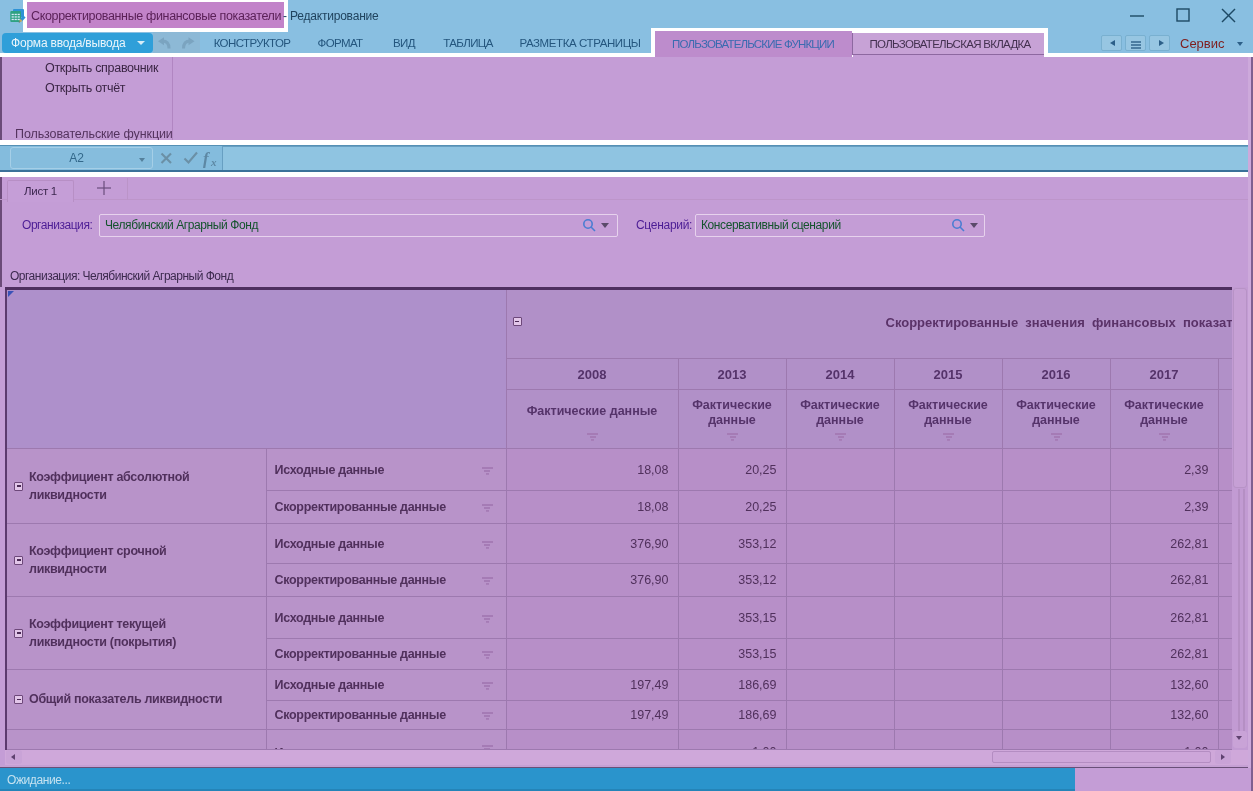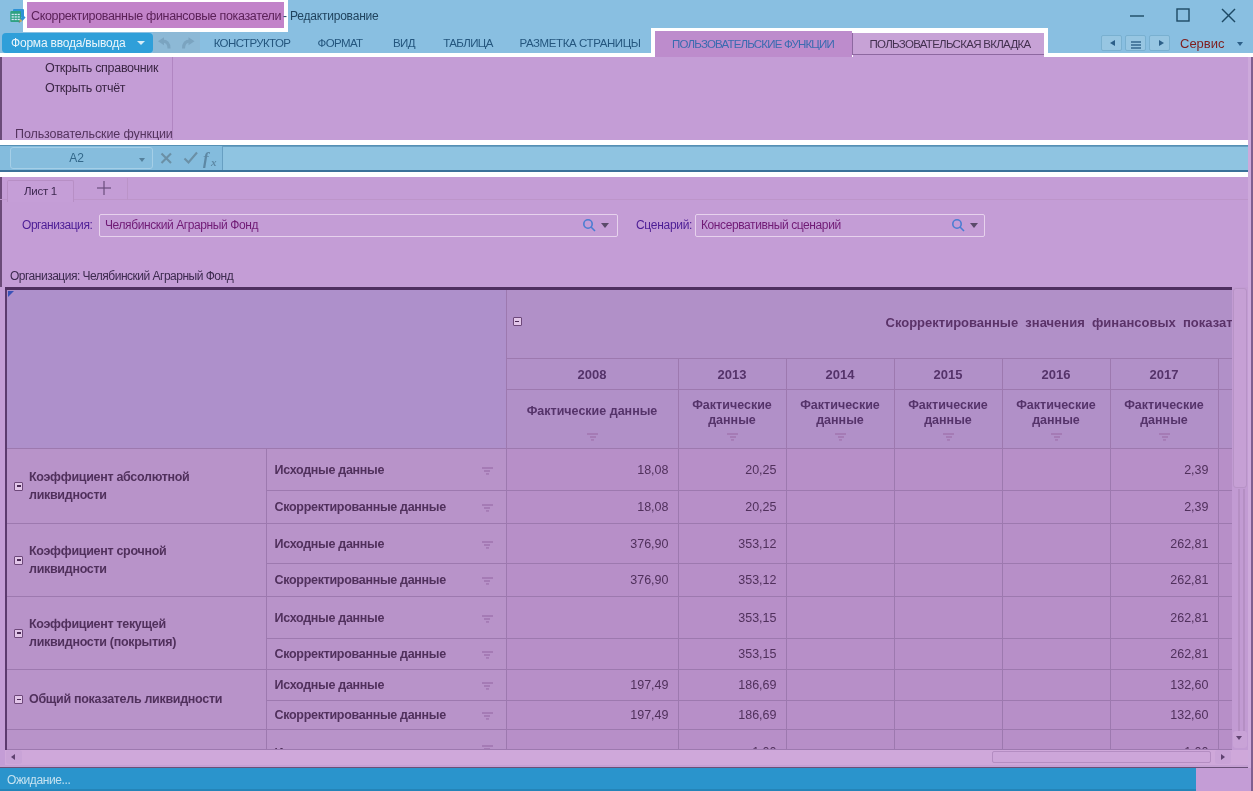--- a/index.html
+++ b/index.html
@@ -39,21 +39,21 @@
 #fbarline { left:0; top:170px; width:1253px; height:2px; background:#3a7199; }
 #fwhite2 { left:0; top:172px; width:1253px; height:5px; background:#ffffff; }
 #finput { left:222px; top:146px; width:1026px; height:24px; background:#8fc4e1; border-left:1px solid #679fc2; border-top:1px solid #679fc2; }
 
 #sheetarea { left:0; top:177px; width:1253px; height:110px; background:#c49dd6; border-left:2px solid #6b4a78; }
 #sheettab { left:7px; top:180px; width:67px; height:22px; background:#c59ed7; border:1px solid #b78fc5; border-bottom:none; border-radius:2px 2px 0 0; font-size:11.5px; letter-spacing:-0.3px; color:#3d2850; text-align:center; line-height:21px; }
 #tabline { left:0; top:199px; width:1253px; height:1px; background:#bd95ca; }
 #plus { left:96px; top:180px; width:16px; height:16px; }
 #plustab { left:74px; top:178px; width:54px; height:22px; border-right:1px solid #bb94c8; }
 .formlabel { font-size:12px; letter-spacing:-0.45px; color:#4c1d95; }
-.formfield { top:214px; height:23px; border:1px solid #e7d2ed; border-radius:2px; font-size:12px; letter-spacing:-0.4px; color:#701a75; line-height:21px; padding-left:5px; }
+.formfield { top:214px; height:23px; border:1px solid #e7d2ed; border-radius:2px; font-size:12px; letter-spacing:-0.4px; color:#14532d; line-height:21px; padding-left:5px; }
 #orglabel { left:10px; top:269px; font-size:12px; letter-spacing:-0.5px; color:#3c2a4e; }
 
 #tbl { left:5px; top:287px; border-collapse:collapse; table-layout:fixed; }
 #tbl td { border:1px solid #9d79af; font-size:12.5px; color:#50305c; overflow:hidden; padding:0; }
 #tbl { border-top:3px solid #4f2f60; border-left:2px solid #5c3a6e; border-right:1px solid #8a63a0; border-bottom:1px solid #8a63a0; }
 #tbl .mc { background:#ae90cb; position:relative; }
 #tbl .bigtitle { background:#b190c8; position:relative; }
 .btxt { position:absolute; left:379px; top:25px; white-space:nowrap; font-weight:bold; font-size:13px; color:#5a3268; }
 #tbl .yr td { background:#b190c8; font-weight:bold; font-size:13px; text-align:center; color:#55336a; }
 #tbl .fd td { background:#b190c8; font-weight:bold; text-align:center; color:#55336a; position:relative; vertical-align:top; padding-top:8px; line-height:15px; }
@@ -85,21 +85,21 @@
 #vdn { left:1233px; top:731px; width:14px; height:17px; }
 #vthumb { left:1233px; top:288px; width:14px; height:200px; background:#c6a0d5; border:1px solid #b793c6; border-radius:3px; position:absolute; }
 #hlf { left:6px; top:750px; width:16px; height:14px; }
 #hrt { left:1215px; top:750px; width:16px; height:14px; }
 #hthumb { left:992px; top:751px; width:219px; height:12px; background:#cda6d9; border:1px solid #b48dc2; border-radius:2px; position:absolute; }
 .arr { width:0; height:0; position:absolute; }
 
 .navb { position:absolute; top:35px; width:21px; height:16px; border:1px solid #79b0d0; border-radius:2px; background:#97c6e2; text-align:center; }
 #servis { left:1180px; top:36px; font-size:13px; color:#7f1d1d; position:absolute; }
 
-#status { left:0; top:768px; width:1196px; height:23px; background:#2a94cc; border-bottom:2px solid #2484b8; font-size:12px; letter-spacing:-0.4px; color:#c5e2f0; line-height:24px; padding-left:7px; }
+#status { left:0; top:768px; width:1075px; height:23px; background:#2a94cc; border-bottom:2px solid #2484b8; font-size:12px; letter-spacing:-0.4px; color:#c5e2f0; line-height:24px; padding-left:7px; }
 </style>
 </head>
 <body>
 <div id="root">
   <div class="abs" id="titlebar"></div>
   <div class="abs" id="titlewhite"></div>
   <div class="abs" id="titlehl"></div>
   <div class="abs" id="appicon"></div>
   <div class="abs" id="titletext1">Скорректированные финансовые показатели</div>
   <div class="abs" id="titletext2">- Редактирование</div>

